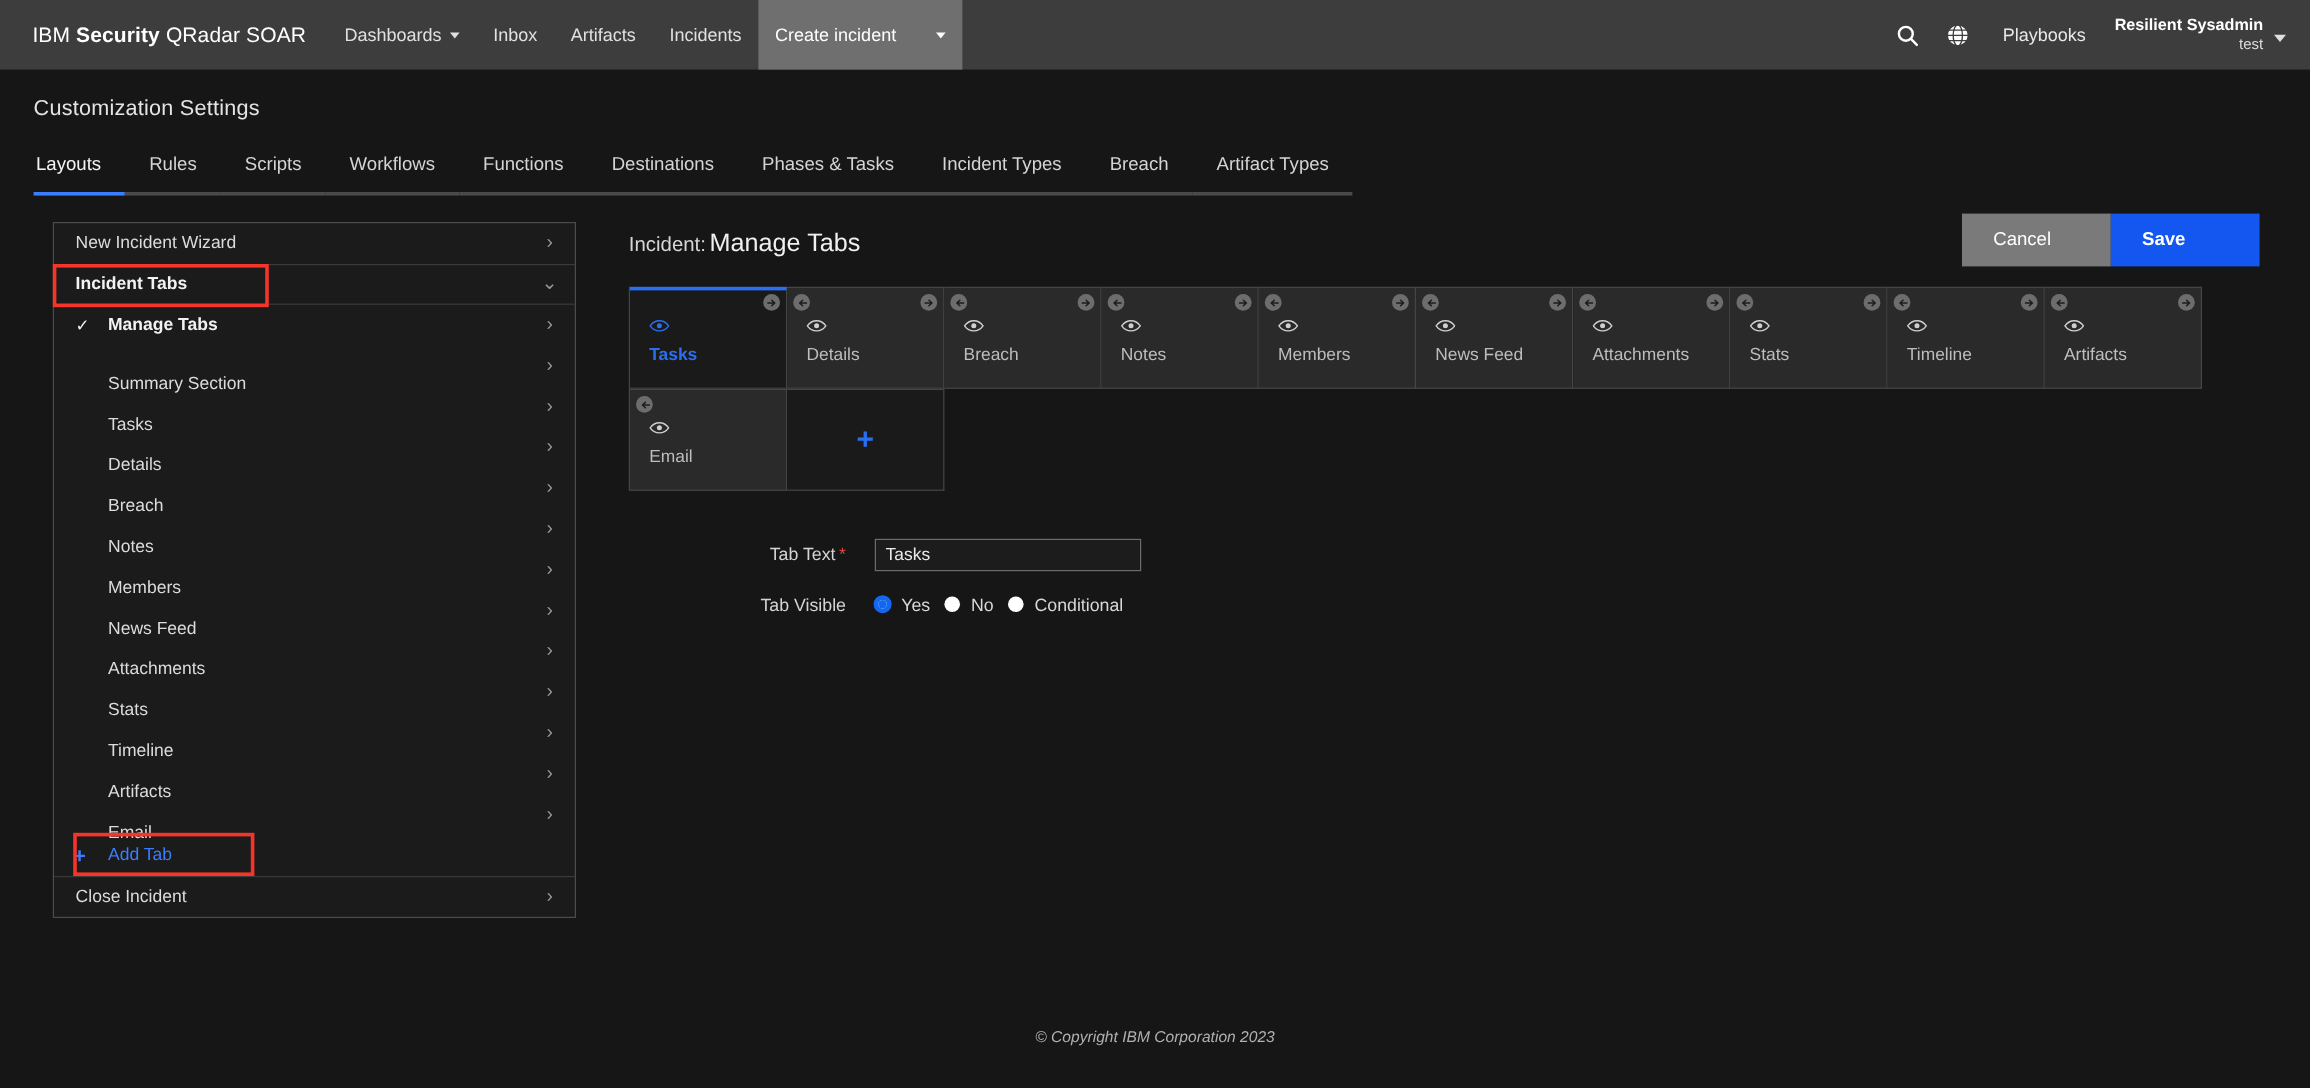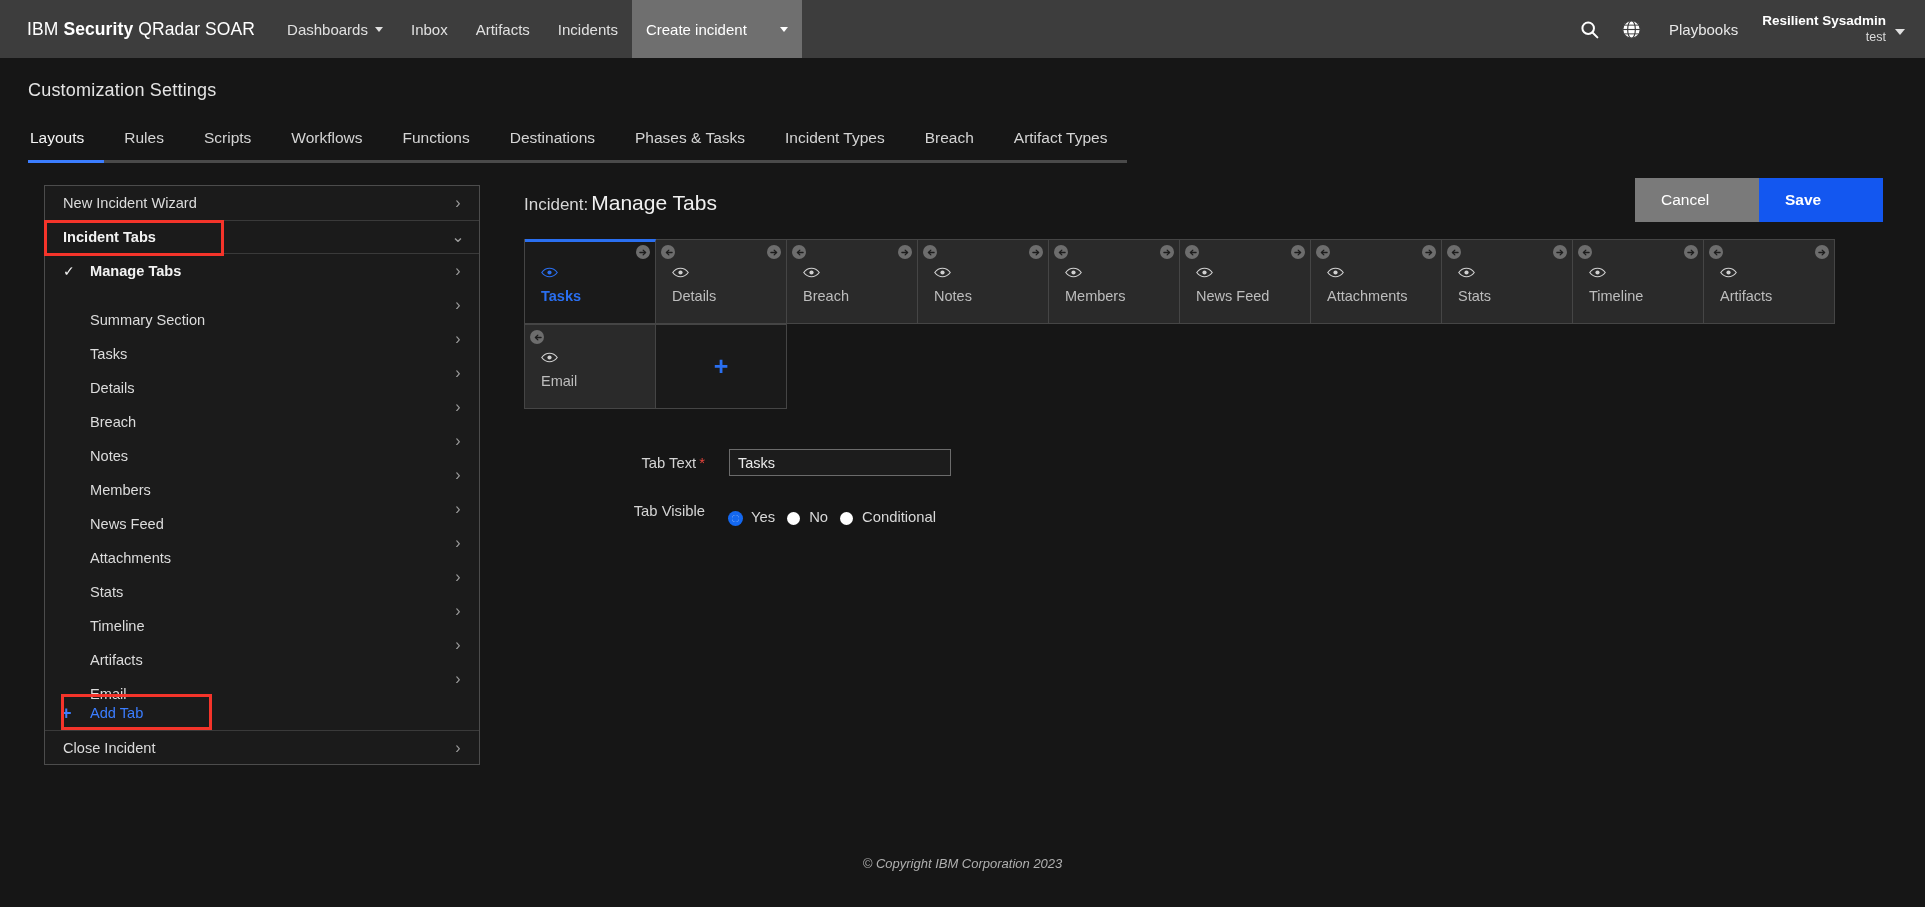--- a/index.html
+++ b/index.html
@@ -238,21 +238,21 @@
     width: 222px; height: 27px;
     background: #1c1c1c;
     border: 1px solid #6b6b6b;
     color: #eaeaea;
     font-size: 14.5px;
     padding: 0 8px;
     font-family: inherit;
     outline: none;
   }
   .radios { display: flex; align-items: center; gap: 0; }
-  .radio { display: flex; align-items: flex-end; cursor: pointer; margin-right: 12px; margin-top: 12px; }
+  .radio { display: flex; align-items: flex-start; cursor: pointer; margin-right: 12px; }
   .rdot {
     width: 13px; height: 13px; border-radius: 50%;
     background: #ffffff; flex: 0 0 auto;
   }
   .radio.sel .rdot {
     background: #ffffff;
     border: 3px solid #1468f0;
     box-shadow: 0 0 0 1px #1468f0;
   }
   .radio.sel .rdot::after {

